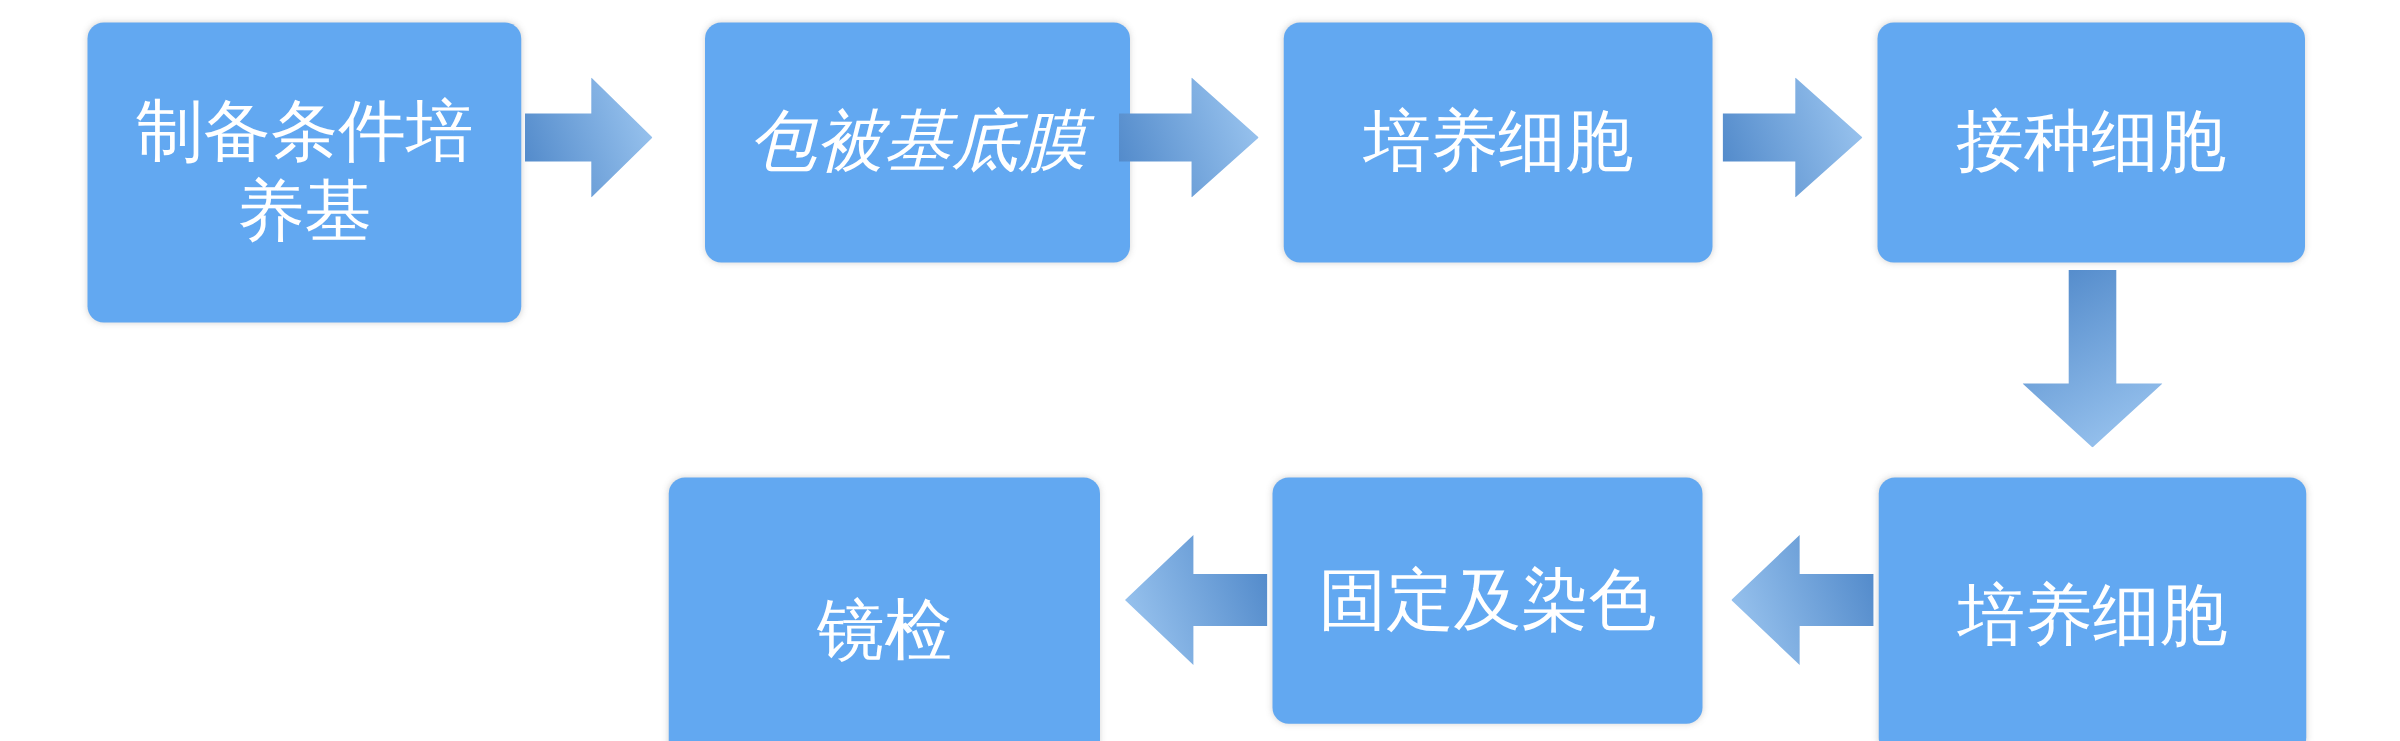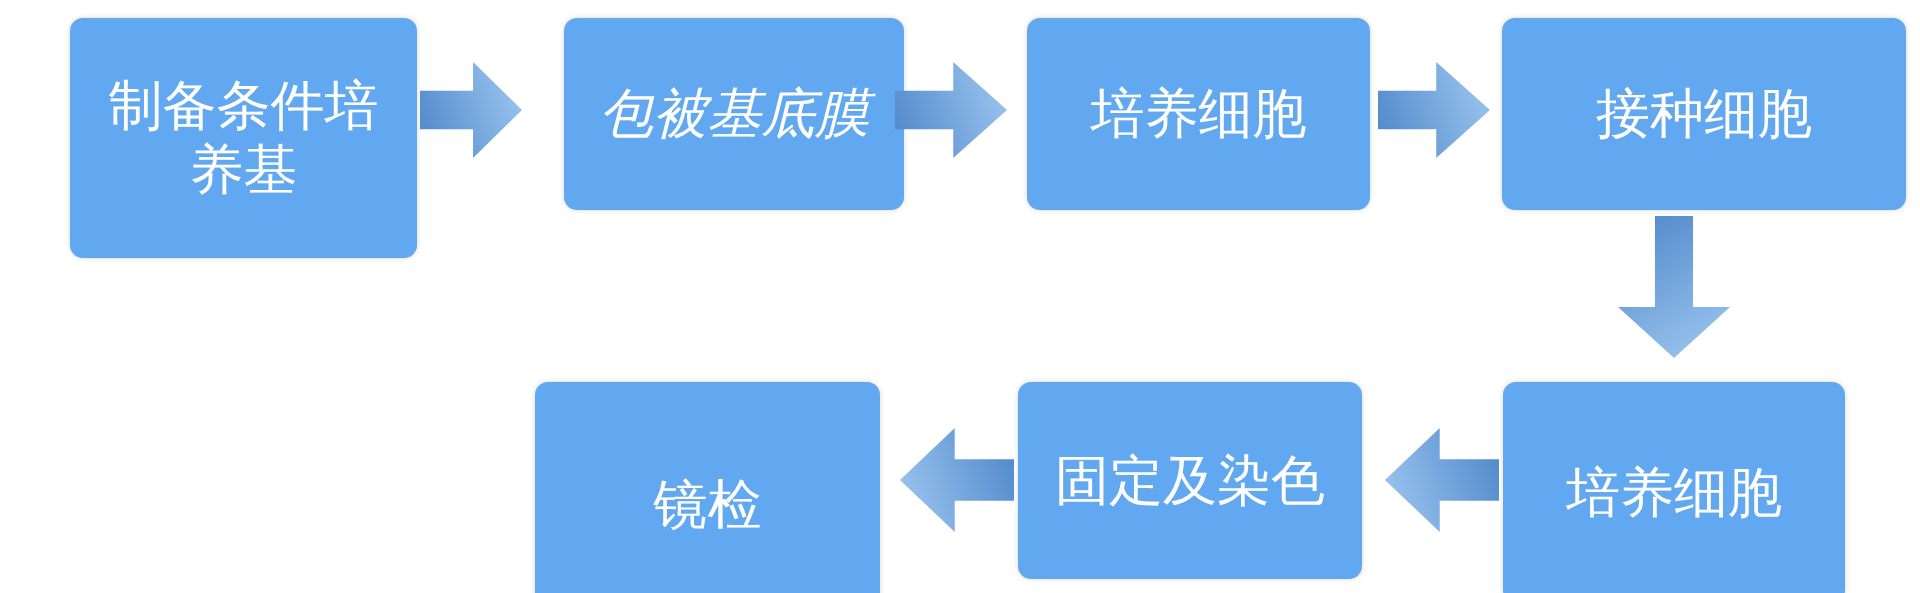--- a/index.html
+++ b/index.html
@@ -24,21 +24,21 @@
     line-height:1.18;
     font-weight:500;
     box-shadow:0 0 5px rgba(120,120,120,.30);
     box-sizing:border-box;
     padding:0 18px;
   }
   
   #n1{left:70px;  top:18px; width:347px; height:240px;}
   #n2{left:564px; top:18px; width:340px; height:192px;font-style:italic;}
   #n3{left:1027px;top:18px; width:343px; height:192px;}
-  #n4{left:1502px;top:18px; width:404px; height:192px;}
+  #n4{left:1502px;top:18px; width:342px; height:192px;}
   
   #n5{left:1503px;top:382px;width:342px; height:221px;}
   #n6{left:1018px;top:382px;width:344px; height:197px;}
   #n7{left:535px; top:382px;width:345px; height:245px;}
 
   .arrow{position:absolute;}
   .arrow-right{
     background:linear-gradient(70deg,var(--arrow-dark,#4d86c8),var(--arrow-light,#a0c9f2));
     clip-path:polygon(0 30%,52% 30%,52% 0,100% 50%,52% 100%,52% 70%,0 70%);
   }

